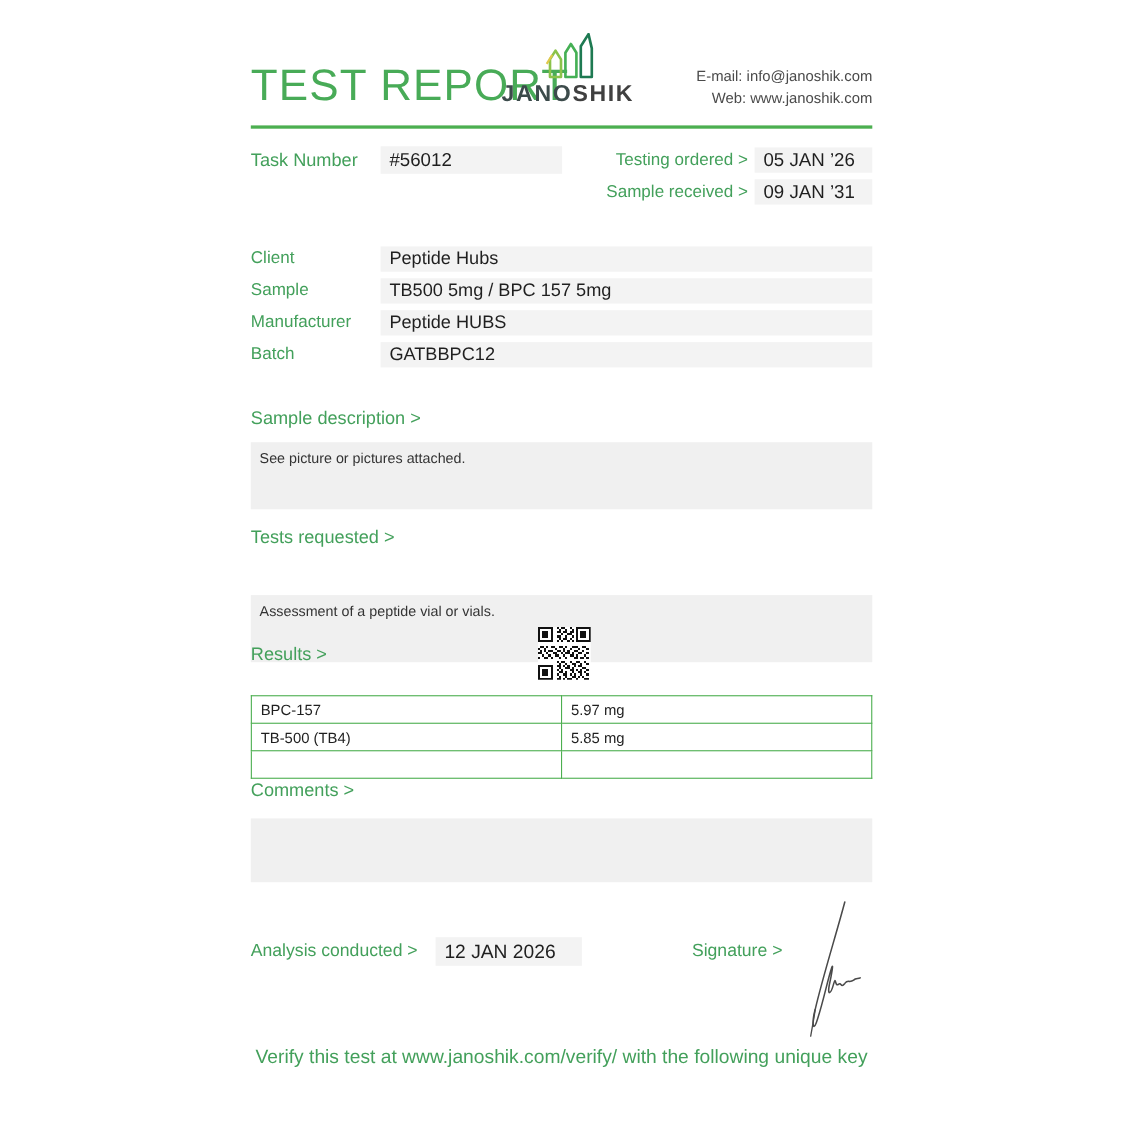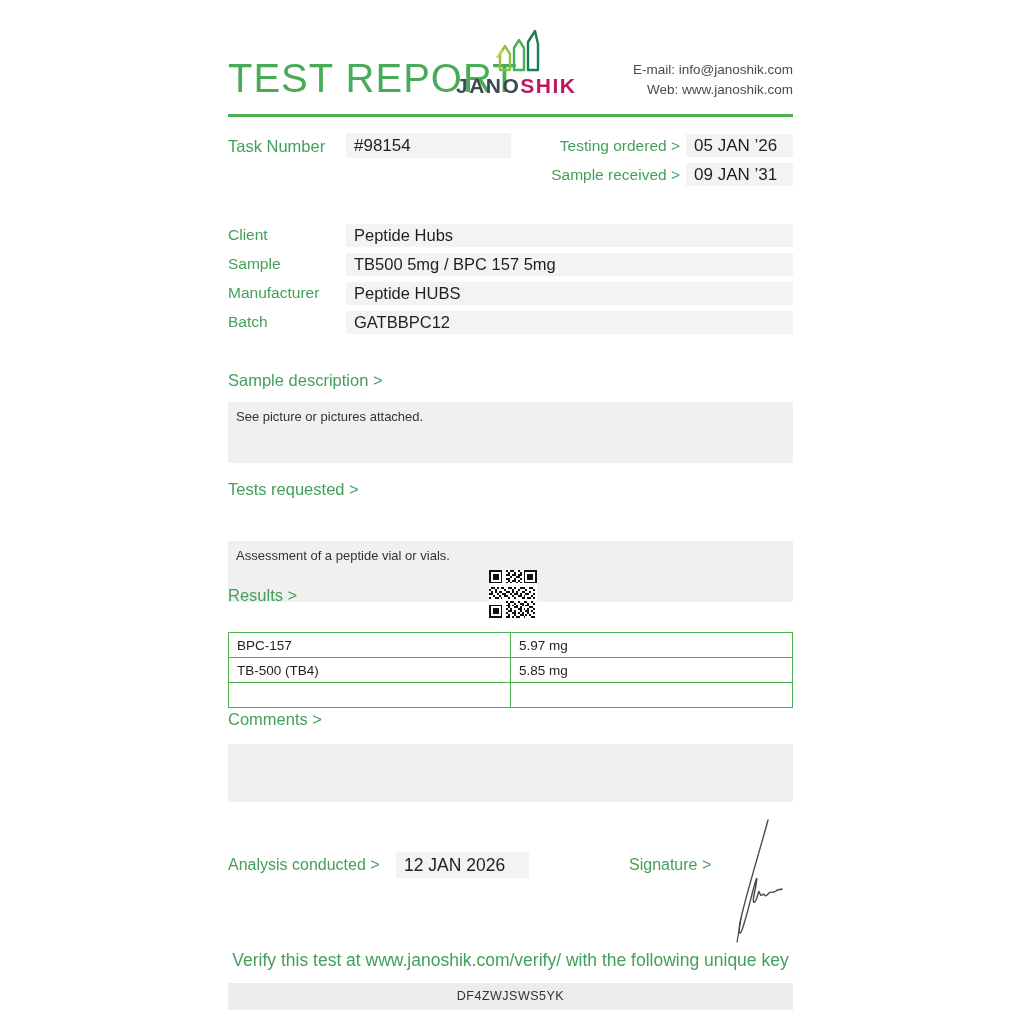--- a/index.html
+++ b/index.html
@@ -15,21 +15,21 @@
   body{background:#ffffff;font-family:"Liberation Sans",sans-serif;}
   .page{position:relative;width:1024px;height:1024px;background:#fff;overflow:hidden;}
   .content{position:absolute;left:228px;top:0;width:565px;height:1024px;}
 
   
   .title{position:absolute;left:0;top:56px;font-size:40px;font-weight:400;letter-spacing:1px;color:var(--green-title);white-space:nowrap;}
   .logo{position:absolute;left:228px;top:30px;width:120px;text-align:center;}
   .logo-icon{display:block;margin:0 auto;}
   .logo-text{font-size:21px;font-weight:700;letter-spacing:1.5px;margin-top:2px;white-space:nowrap;}
   .logo-text .dark{color:#3c4b4b;}
-  .logo-text .grn{color:#be185d;}
+  .logo-text .grn{color:#404040;}
   .contact{position:absolute;right:0;top:60px;text-align:right;font-size:13.5px;line-height:20px;color:var(--text-gray);}
   .rule{position:absolute;left:0;top:114px;width:565px;height:3px;background:var(--green-border);}
 
   
   .lbl{color:var(--green);font-size:16px;white-space:nowrap;}
   .task-label{position:absolute;left:0;top:137px;font-size:16.5px;}
   .field{background:var(--field-gray);color:var(--text-dark);font-size:17px;padding-left:8px;white-space:nowrap;overflow:hidden;}
   .task-field{position:absolute;left:118px;top:133px;width:165px;height:25px;line-height:25px;}
   .date-label-1{position:absolute;left:270px;top:137px;width:182px;text-align:right;font-size:15.5px;}
   .date-field-1{position:absolute;left:458px;top:134px;width:107px;height:23px;line-height:23px;}
@@ -80,21 +80,21 @@
     </div>
 
     <div class="contact">
       <div>E-mail: info@janoshik.com</div>
       <div>Web: www.janoshik.com</div>
     </div>
 
     <div class="rule"></div>
 
     <div class="lbl task-label">Task Number</div>
-    <div class="field task-field">#98154</div>
+    <div class="field task-field">#56012</div>
     <div class="lbl date-label-1">Testing ordered &gt;</div>
     <div class="field date-field-1">05 JAN ’26</div>
     <div class="lbl date-label-2">Sample received &gt;</div>
     <div class="field date-field-2">09 JAN ’31</div>
 
     <div class="drow" style="top:224px">
       <span class="lbl">Client</span>
       <span class="field">Peptide Hubs</span>
     </div>
     <div class="drow" style="top:253px">
@@ -257,20 +257,19 @@
     </table>
 
     <div class="sec-head" style="top:710px">Comments &gt;</div>
     <div class="gray-box" style="top:744px;height:58px"></div>
 
     <div class="lbl an-label">Analysis conducted &gt;</div>
     <div class="field an-field">12 JAN 2026</div>
     <div class="lbl sig-label">Signature &gt;</div>
 
     <div class="verify">Verify this test at www.janoshik.com/verify/ with the following unique key</div>
-    <div class="key-box">DF4ZWJSWS5YK</div>
   </div>
 
   <svg class="sig-abs" viewBox="0 0 70 128">
     <path d="M52,4 C44,34 32,72 25,102 C22,113 23,122 26,114 C32,97 36,76 40,64 C42,58 40,70 38,79 C36,89 39,89 42,78 C44,71 43,81 46,79 C49,76 48,83 52,78 C55,74 56,78 60,75 C62,73 64,74 66,73" fill="none" stroke="#4a4a4a" stroke-width="1.4" stroke-linecap="round"></path>
     <path d="M25,102 C24,110 22,120 21,126" fill="none" stroke="#4a4a4a" stroke-width="1.2" stroke-linecap="round"></path>
   </svg>
 </div>
 
 </body></html>

